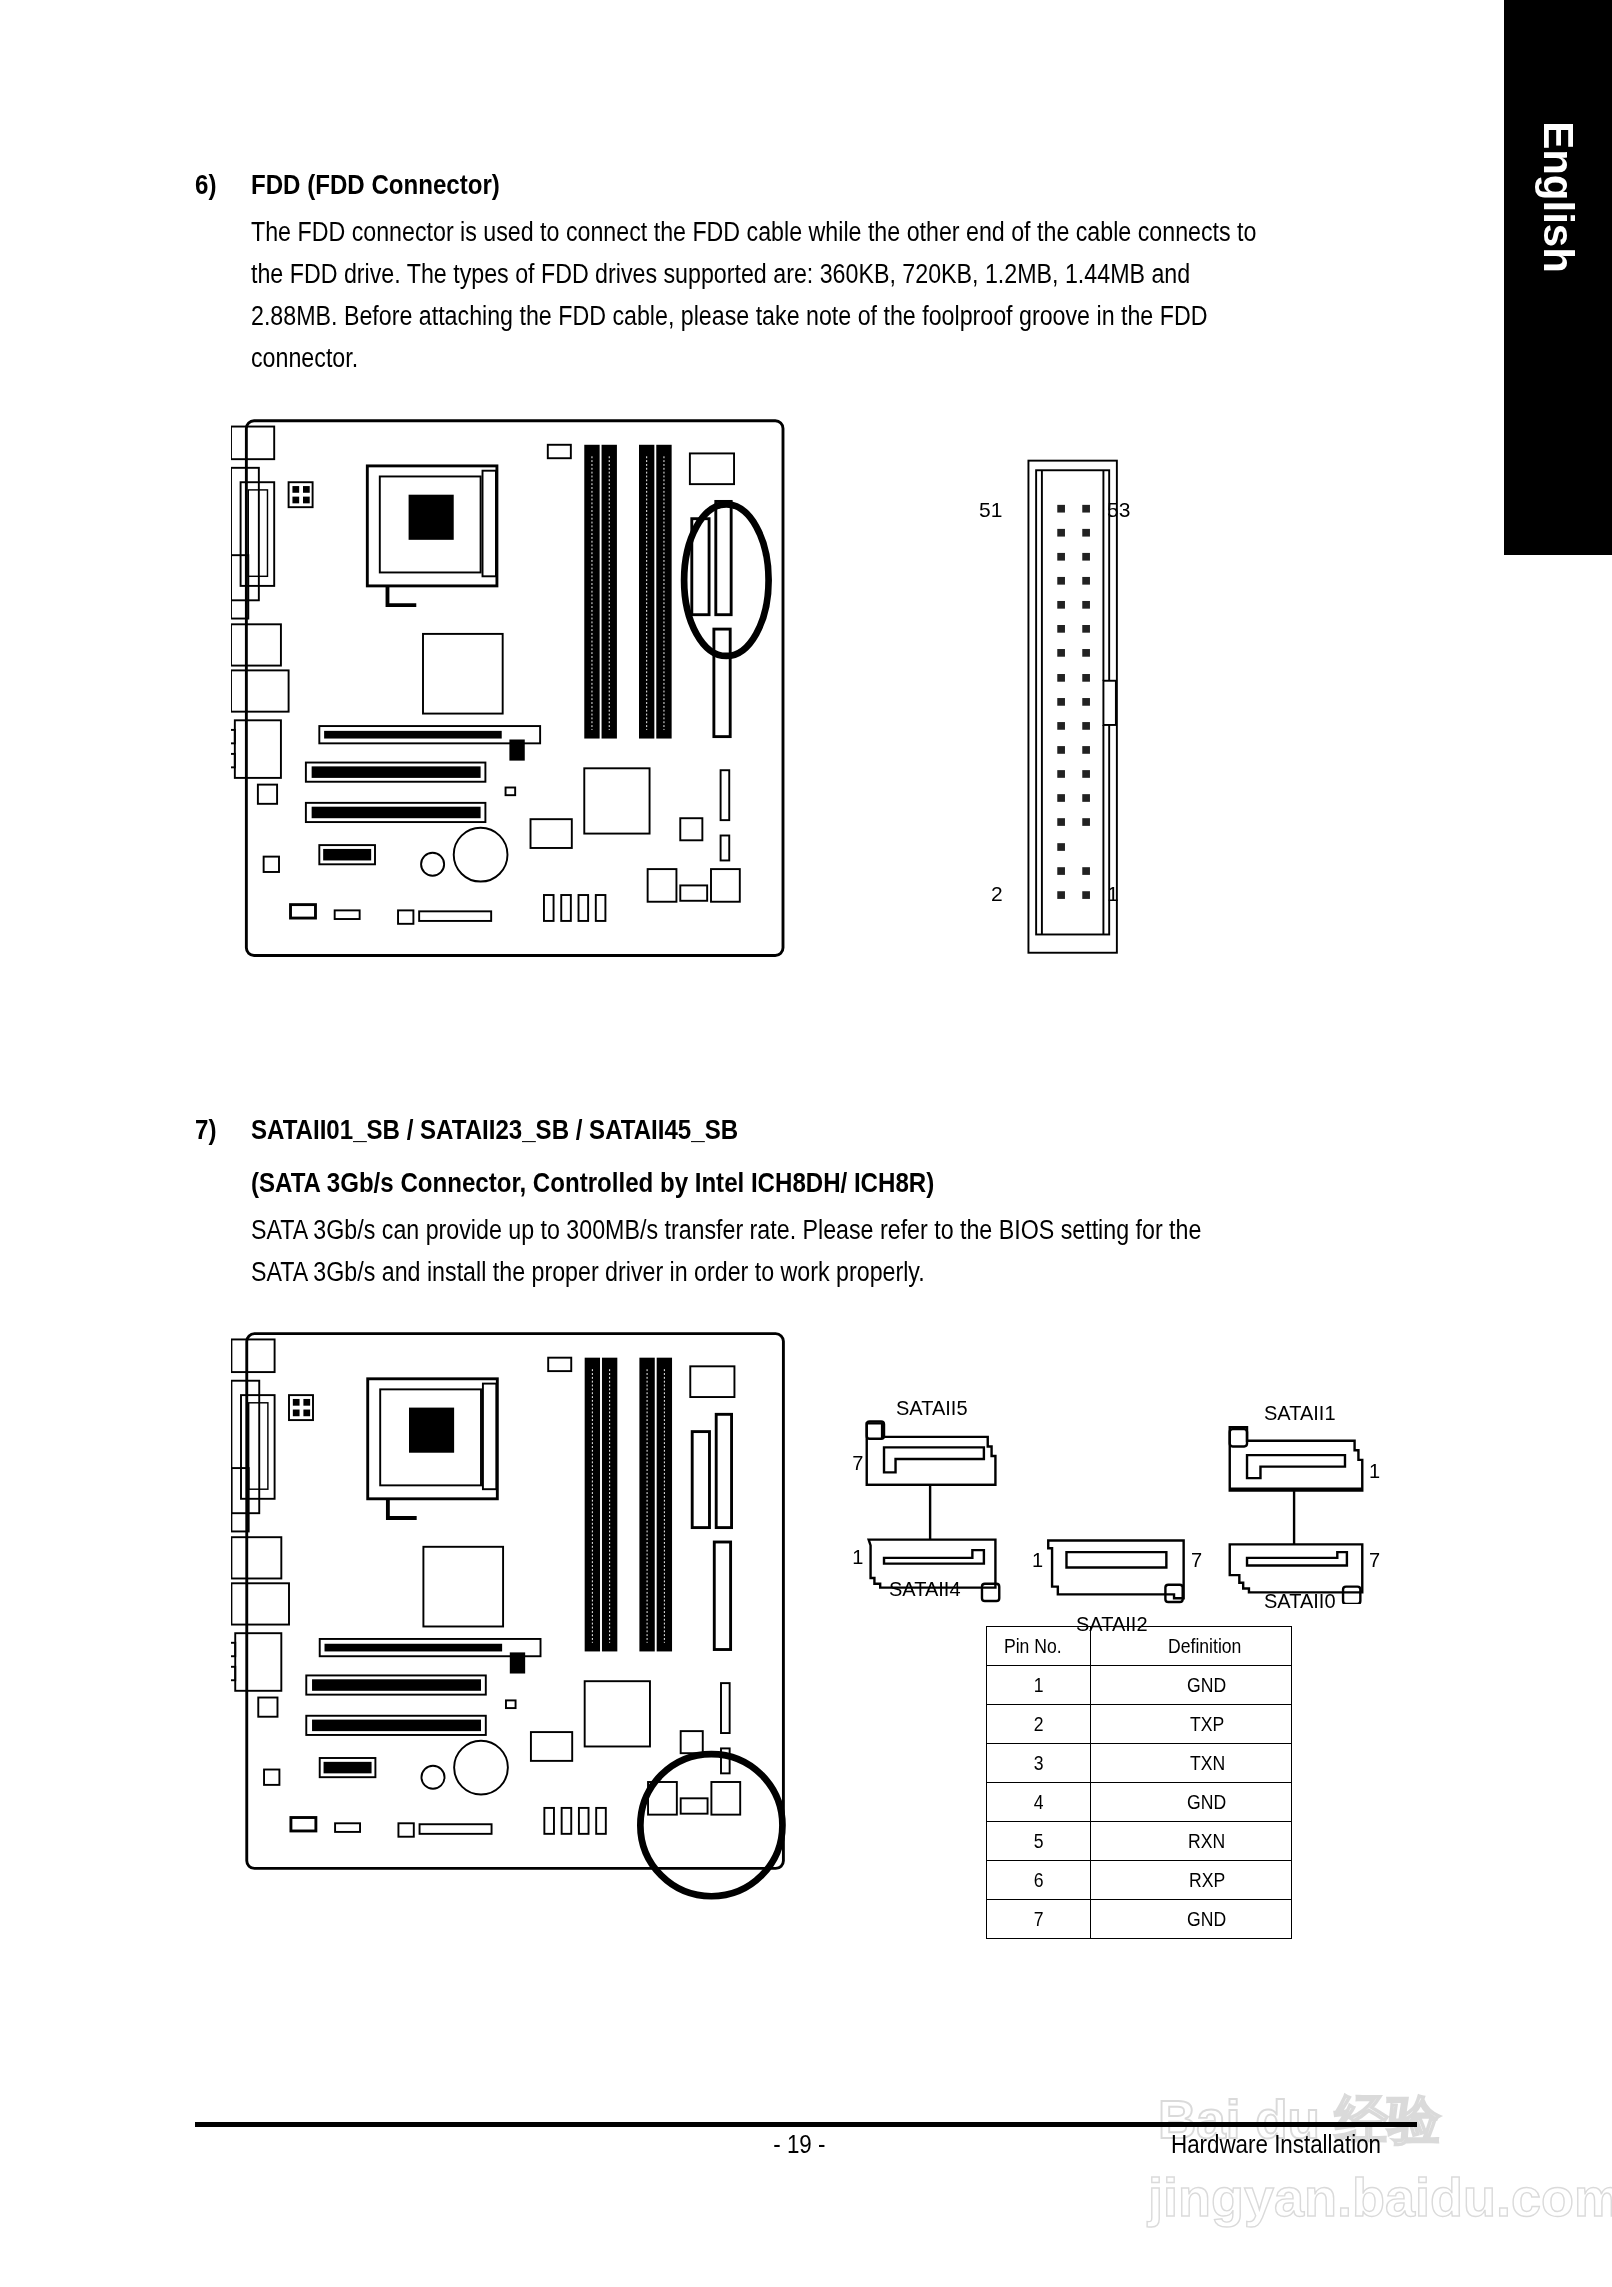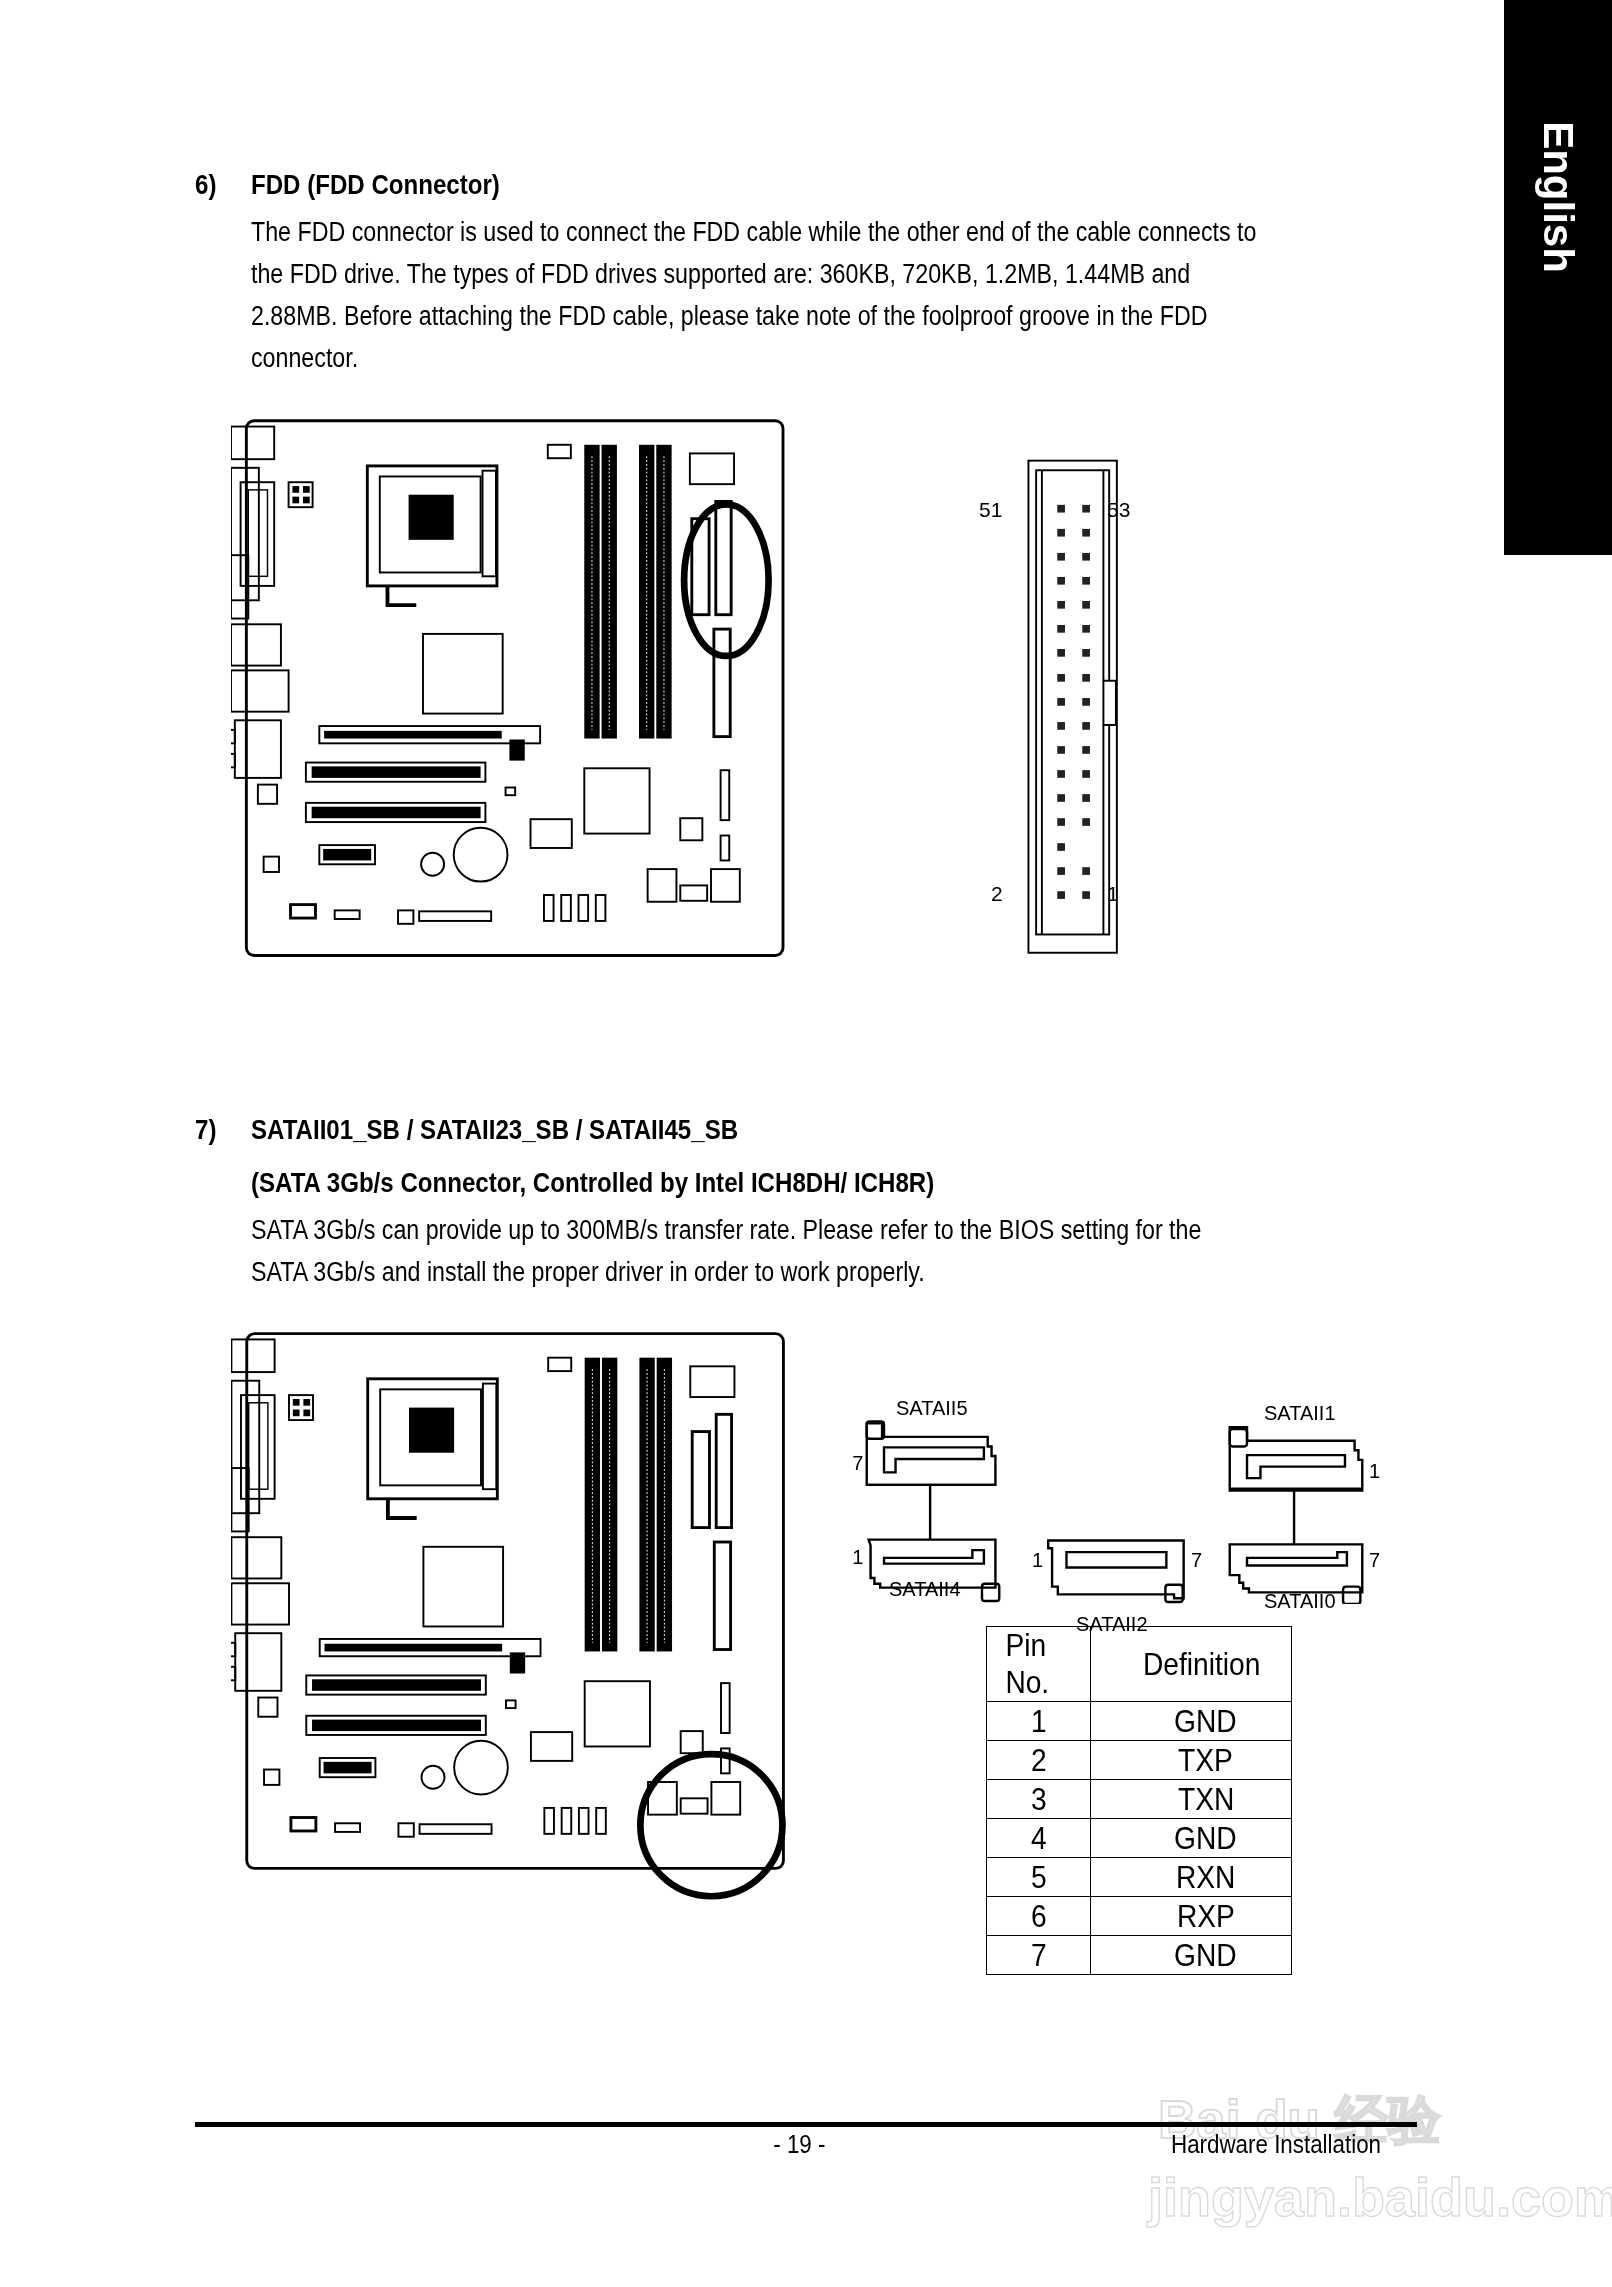--- a/index.html
+++ b/index.html
@@ -8,21 +8,21 @@
   .abs { position:absolute; }
   .lang-tab { left:1504px; top:0; width:108px; height:555px; background:#000; }
   .lang-tab span { position:absolute; left:50%; top:173px; transform:translateX(-50%) rotate(90deg);
                    transform-origin:center; color:#fff; font-weight:bold; font-size:42px; white-space:nowrap; }
   .sec-num { font-weight:bold; font-size:28px; transform:scaleX(0.86); transform-origin:left top; }
   .sec-title { font-weight:bold; font-size:28px; transform:scaleX(0.86); transform-origin:left top; white-space:nowrap; }
   .para { font-size:27px; line-height:42px; transform:scaleX(0.86); transform-origin:left top; white-space:nowrap; }
   .para div { height:42px; }
   .pin-label { font-size:21px; }
   .sata-label { font-size:20px; }
-  table.pins { border-collapse:collapse; font-size:32px;border-radius:31px; }
+  table.pins { border-collapse:collapse; font-size:20px;border-radius:31px; }
   table.pins td { border:1.4px solid #000; height:38px; padding:0; }
   table.pins td.c1 { width:103px; text-align:center; }
   table.pins td.c2 { width:163px; text-align:center; padding-left:37px; }
   table.pins tr.hdr td.c1 { text-align:left; padding-left:13.4px; width:89px; }
   table.pins td span { display:inline-block; transform:scaleX(0.88); transform-origin:left center; }
   table.pins td.c1 span { transform-origin:center center; }
   .footer-line { left:195px; top:2122px; width:1222px; height:4.8px; background:#000; }
   .page-num { left:769px; top:2129px; font-size:26px; transform:scaleX(0.86); }
   .footer-sec { left:1171px; top:2129px; font-size:26px; transform:scaleX(0.86); transform-origin:left top; white-space:nowrap; }
   .wm { color:transparent; -webkit-text-stroke:1.9px rgba(150,150,150,0.35); font-weight:bold; white-space:nowrap; }

